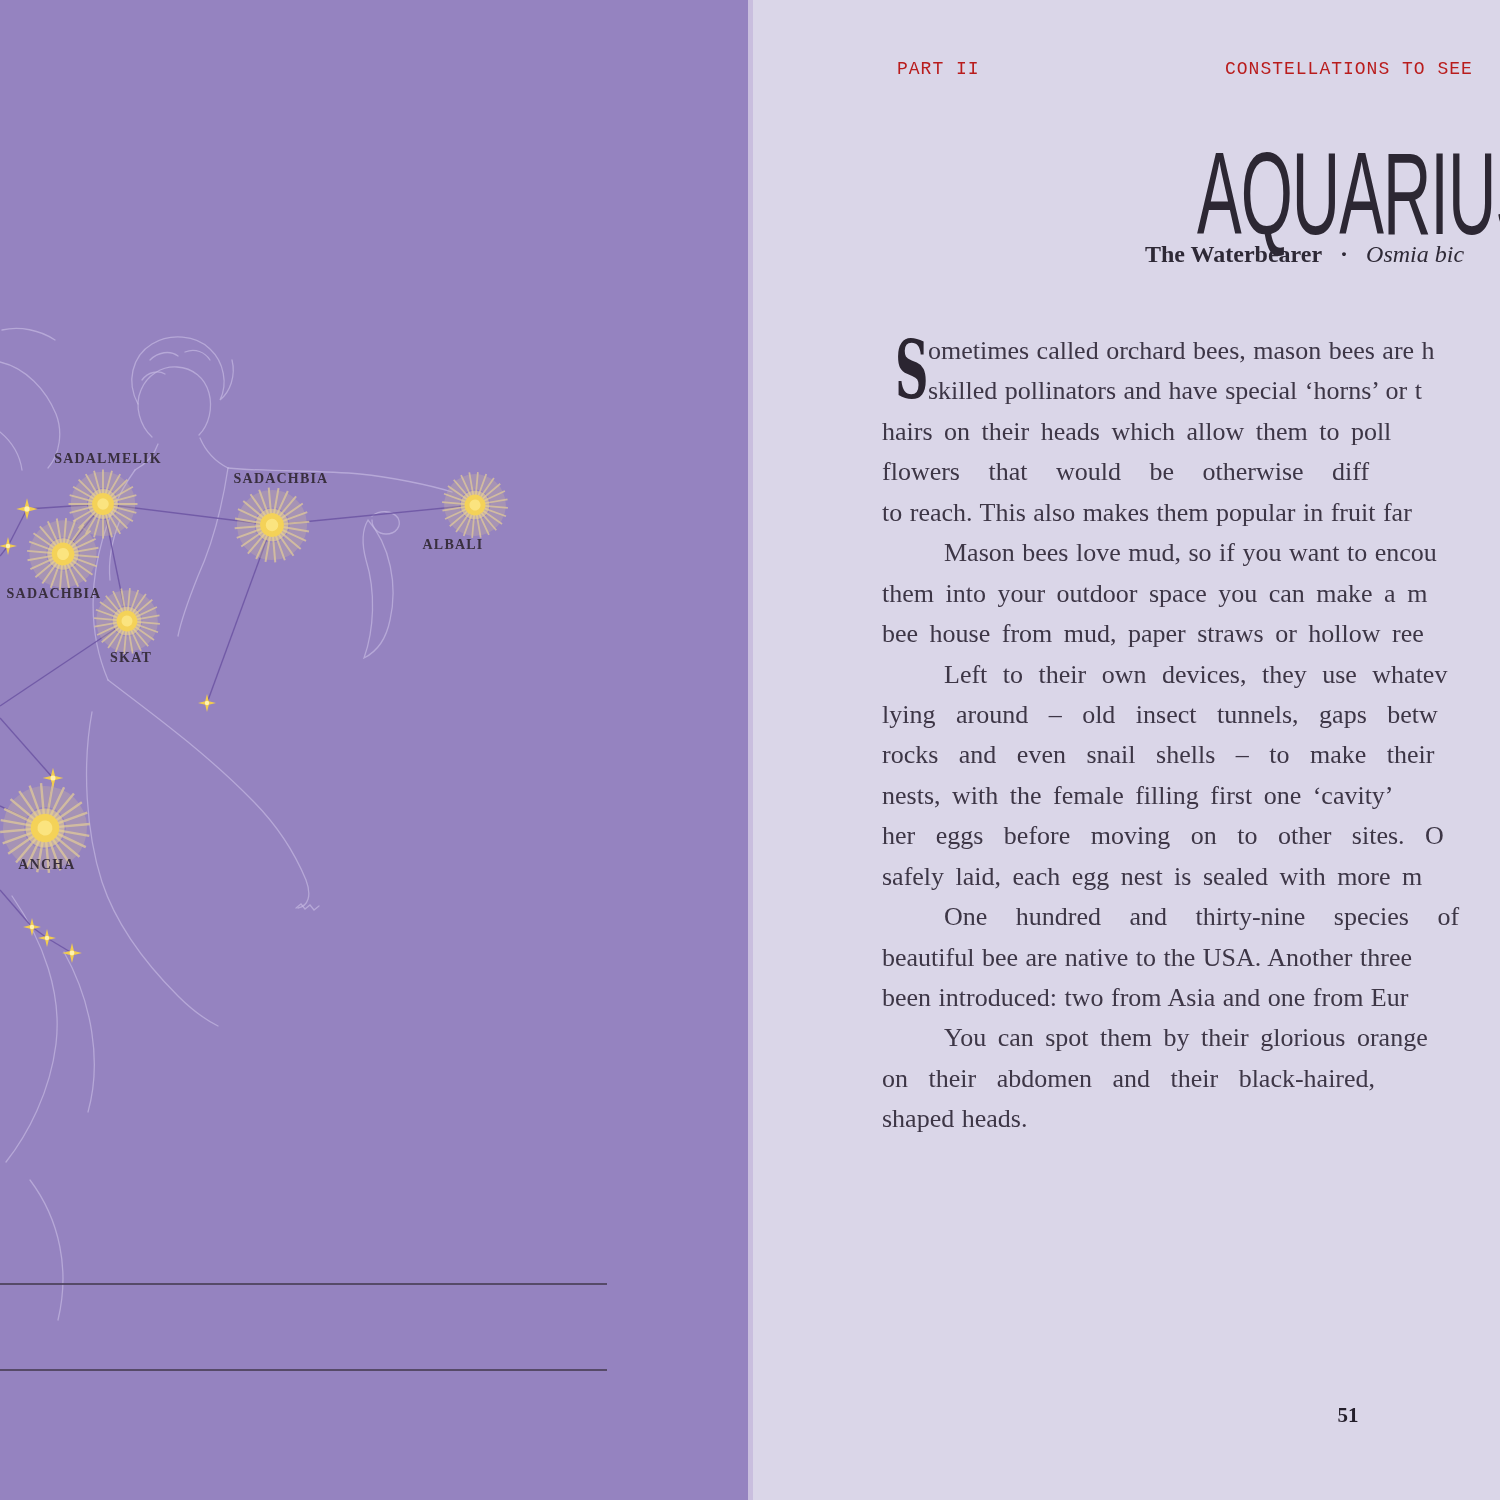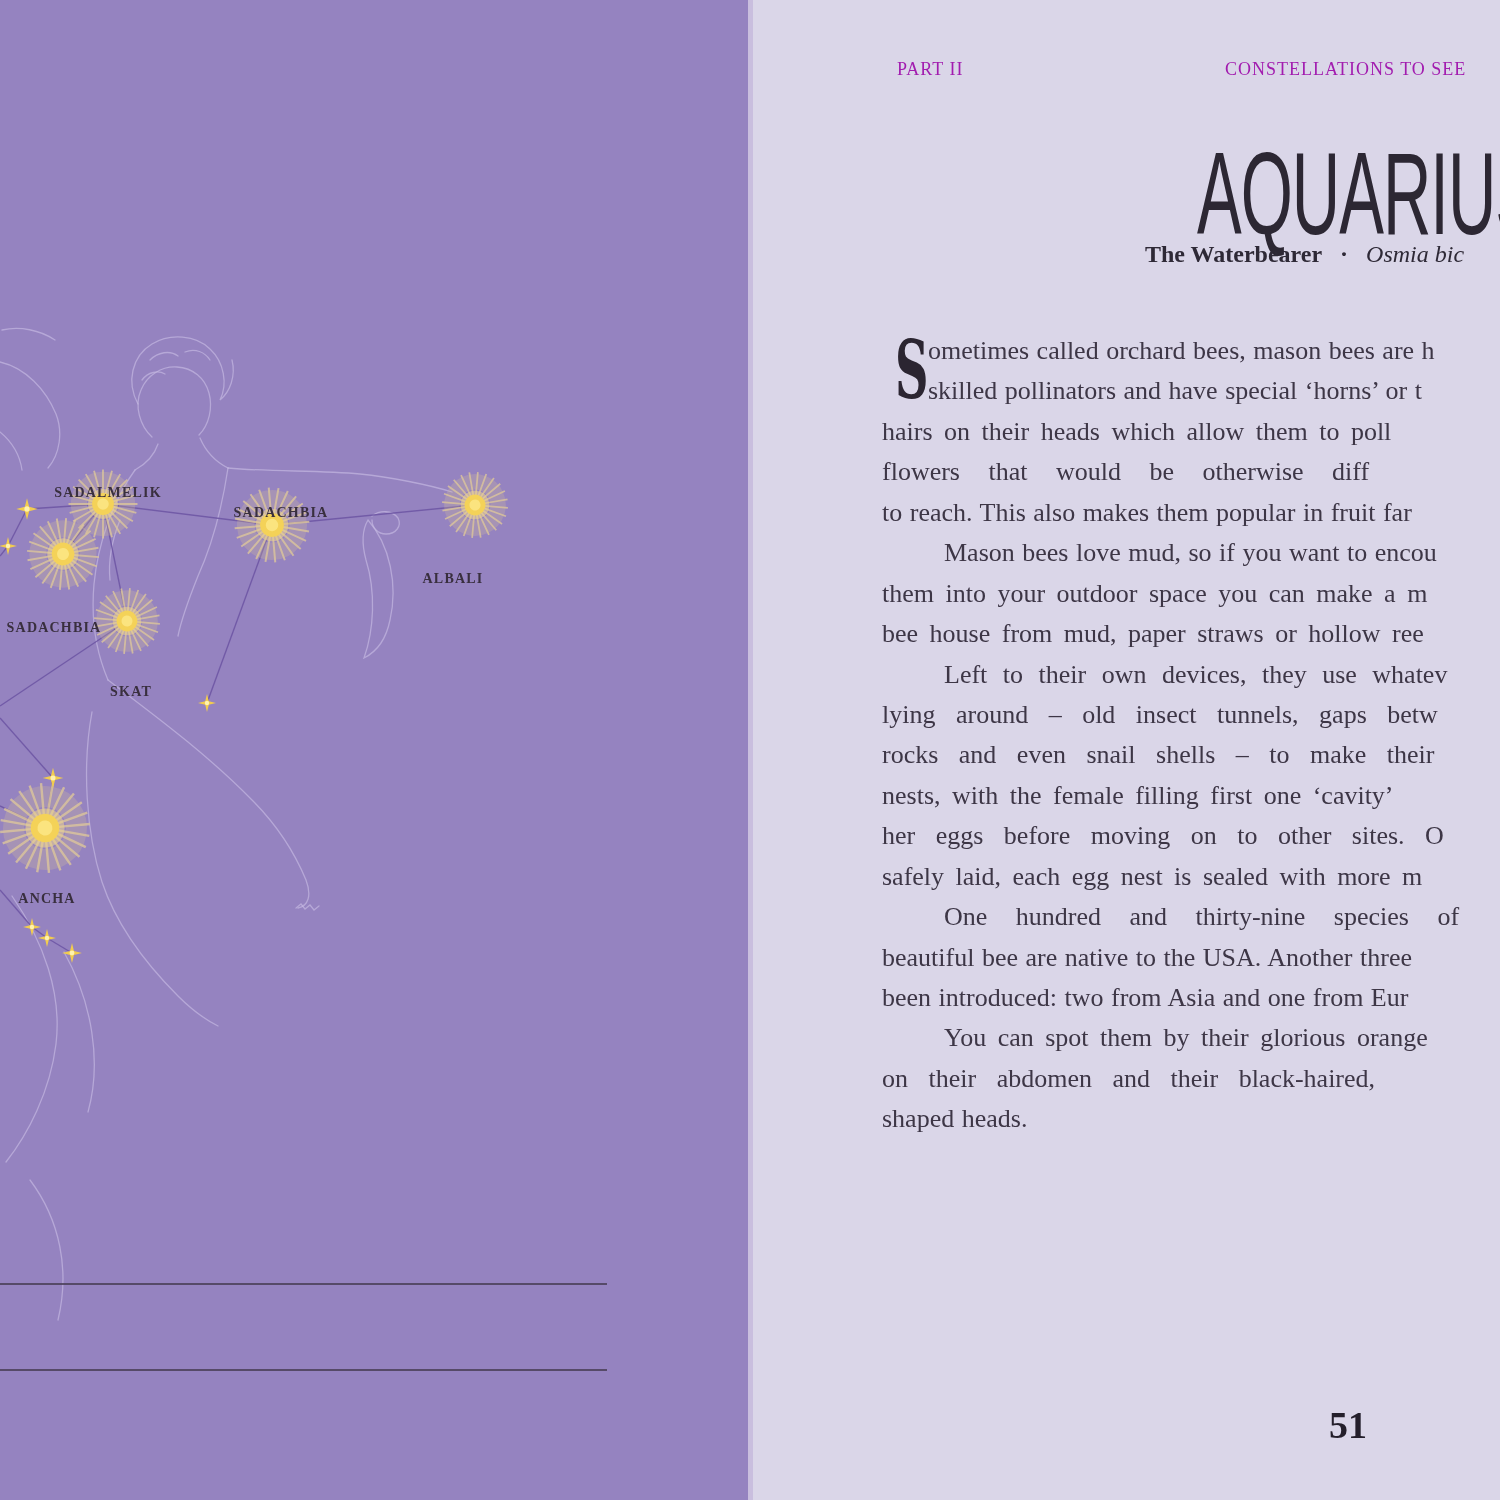--- a/index.html
+++ b/index.html
@@ -7,41 +7,41 @@
     position:relative;width:1500px;height:1500px;overflow:hidden;
     font-family:"Liberation Serif",serif;
   }
   
   .page-left{position:absolute;left:0;top:0;width:748px;height:1500px;background:#9583c0;}
   .gutter{position:absolute;left:748px;top:0;width:5px;height:1500px;background:#c9bede;}
   .const-svg{position:absolute;left:0;top:0;}
   .star-label{
     position:absolute;transform:translateX(-50%);
     font-family:"Liberation Serif",serif;font-weight:600;
-    font-size:14px;letter-spacing:1.2px;color:#392f3e;white-space:nowrap;margin-top:34px;
+    font-size:14px;letter-spacing:1.2px;color:#392f3e;white-space:nowrap;
   }
   .lbl-sadalmelik{left:108px;top:451px;}
   .lbl-sadalsuud{left:281px;top:471px;}
   .lbl-albali{left:453px;top:537px;}
   .lbl-sadachbia{left:54px;top:586px;}
   .lbl-ancha{left:131px;top:650px;}
   .lbl-skat{left:47px;top:857px;}
   .cap-rule{position:absolute;left:0;width:607px;height:2px;background:#4b4158;opacity:.85;}
   .cap-rule-top{top:1283px;}
   .cap-rule-bottom{top:1369px;}
   .caption{
     position:absolute;left:2px;top:1312px;white-space:nowrap;
     font-family:"DejaVu Serif",serif;font-weight:bold;
     font-size:22px;color:#3e2d4c;letter-spacing:.4px;
   }
   
   .page-right{position:absolute;left:753px;top:0;width:747px;height:1500px;background:#dad6e8;color:#3d3646;}
   .kicker{
-    position:absolute;font-family:Liberation Serif, serif;
-    font-size:18px;letter-spacing:1px;color:#a21caf;white-space:nowrap;
+    position:absolute;font-family:Liberation Mono, monospace;
+    font-size:18px;letter-spacing:1px;color:#b91c1c;white-space:nowrap;
   }
   .kicker-left{left:144px;top:59px;}
   .kicker-right{left:472px;top:59px;}
   .big-title{
     position:absolute;left:444px;top:134px;white-space:nowrap;
     font-family:"Liberation Sans",sans-serif;font-weight:400;
     font-size:67px;line-height:67px;color:#2c2733;letter-spacing:-1px;
     transform:scale(1,1.75);transform-origin:0 0;
   }
   .subtitle{position:absolute;left:392px;top:241px;white-space:nowrap;font-size:24px;color:#2e2936;}
@@ -60,21 +60,21 @@
     font-size:26px;color:#3d3646;word-spacing:1px;
   }
   .bline.dc{padding-left:46px;}   
   .bline.ind{padding-left:62px;}  
   .bline.ws1{word-spacing:5px;}
   .bline.ws2{word-spacing:9px;}
   .bline.ws3{word-spacing:14px;}
   .bline.ws4{word-spacing:22px;}
   .page-num{
     position:absolute;left:565px;top:1403px;width:60px;text-align:center;
-    font-size:38px;font-weight:bold;color:#241f2b;
+    font-size:21px;font-weight:bold;color:#241f2b;
   }
 </style>
 </head>
 <body>
 
 <div class="canvas">
 
   <div class="page-left">
 
     <svg class="const-svg" width="748" height="1500" viewBox="0 0 748 1500">

